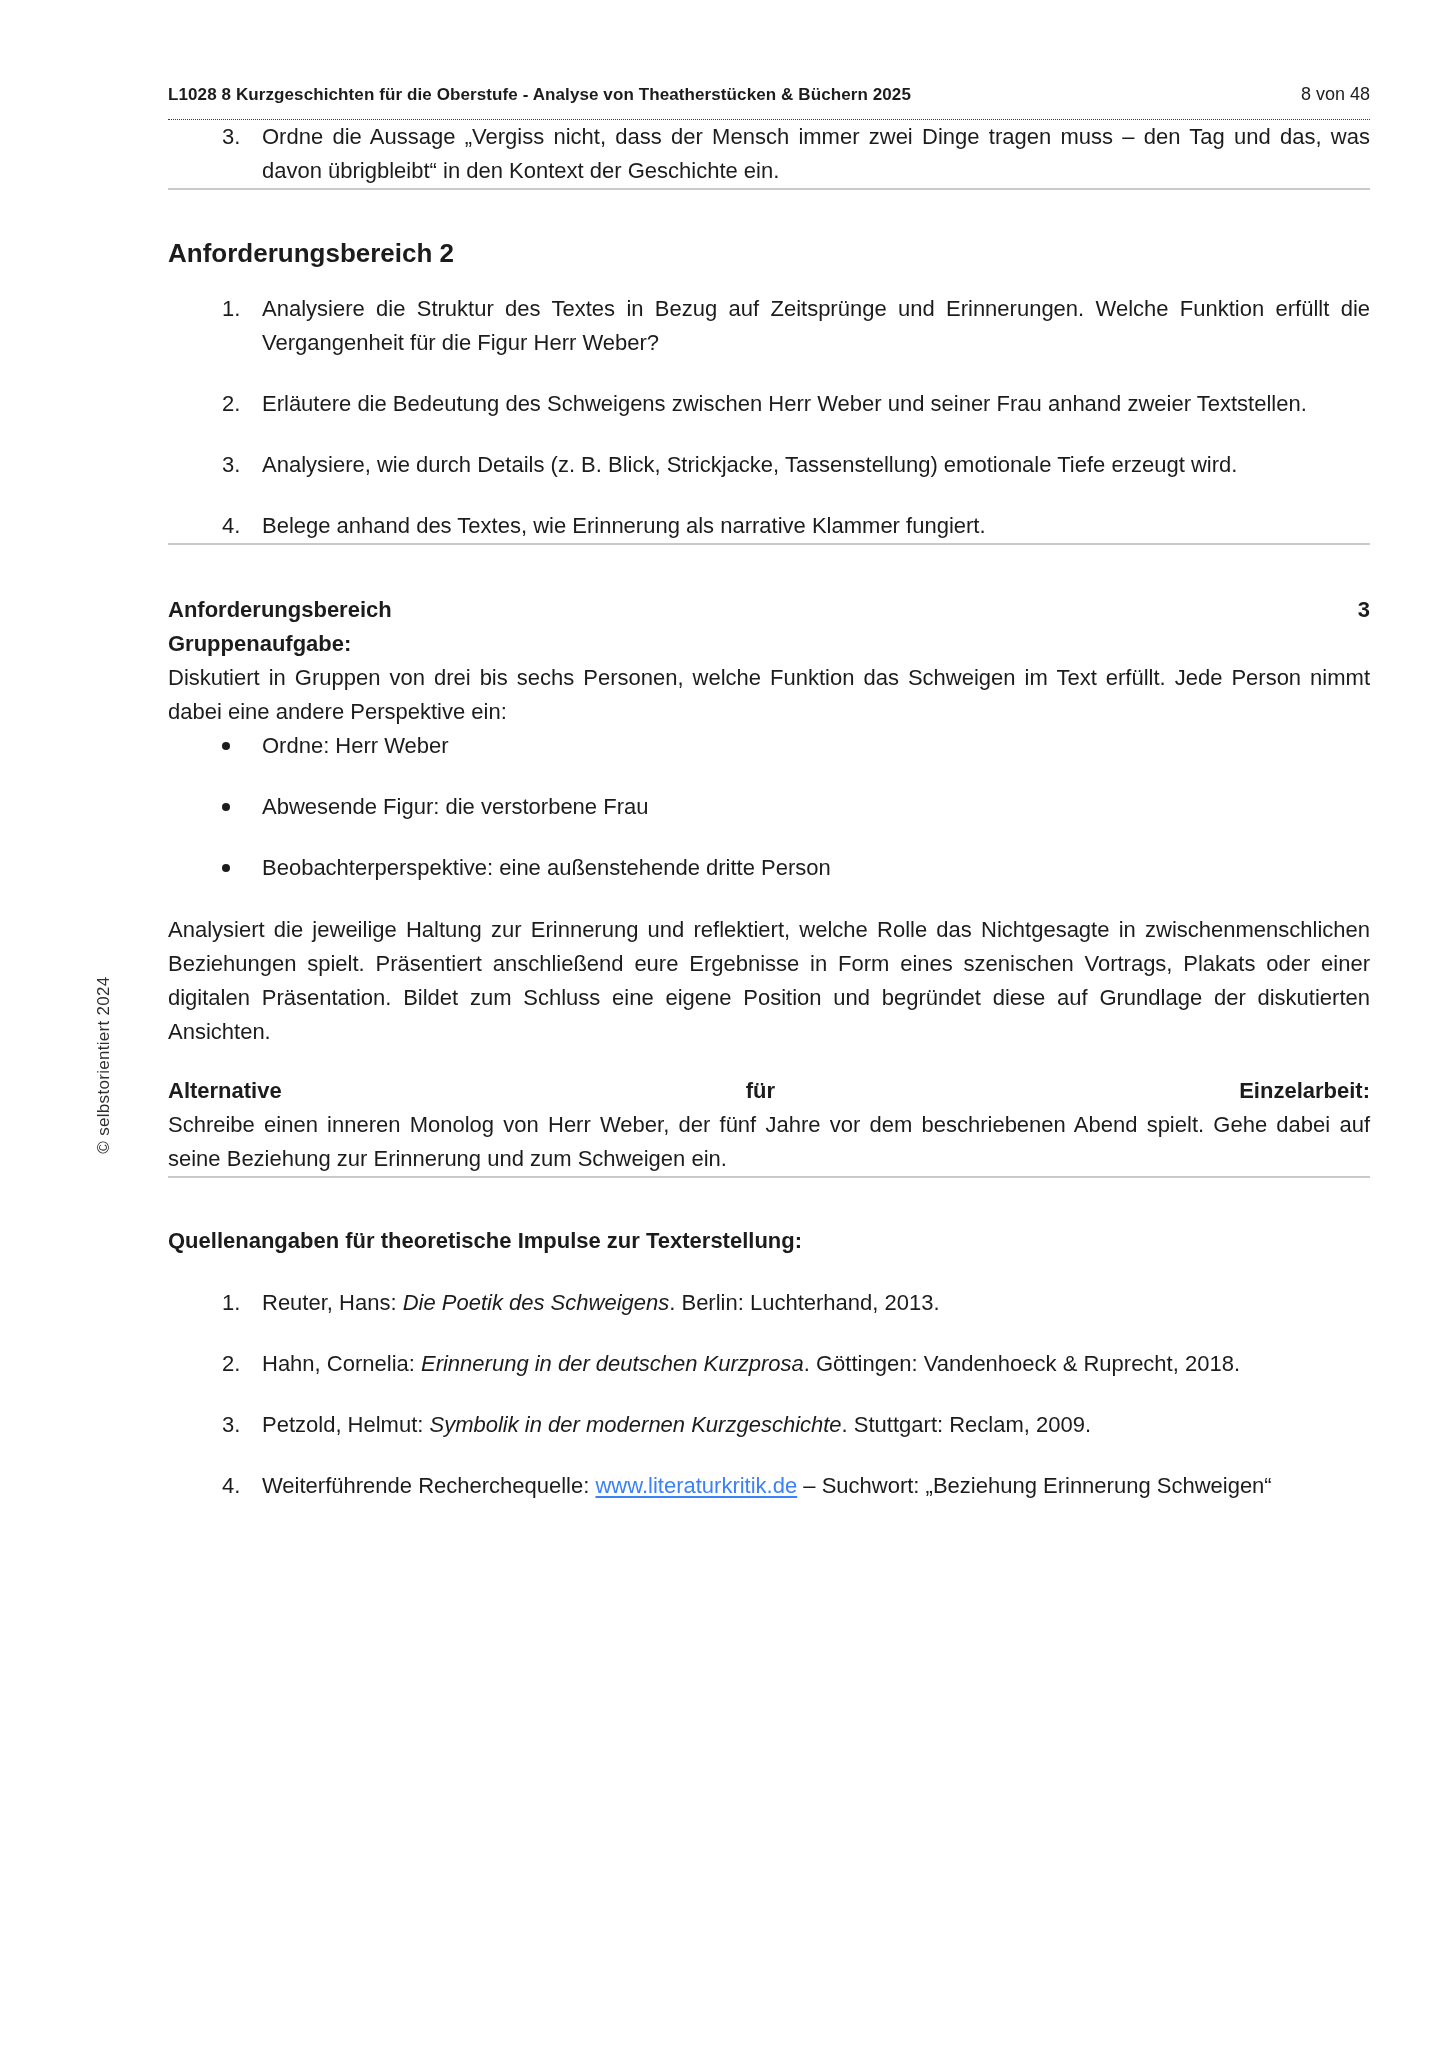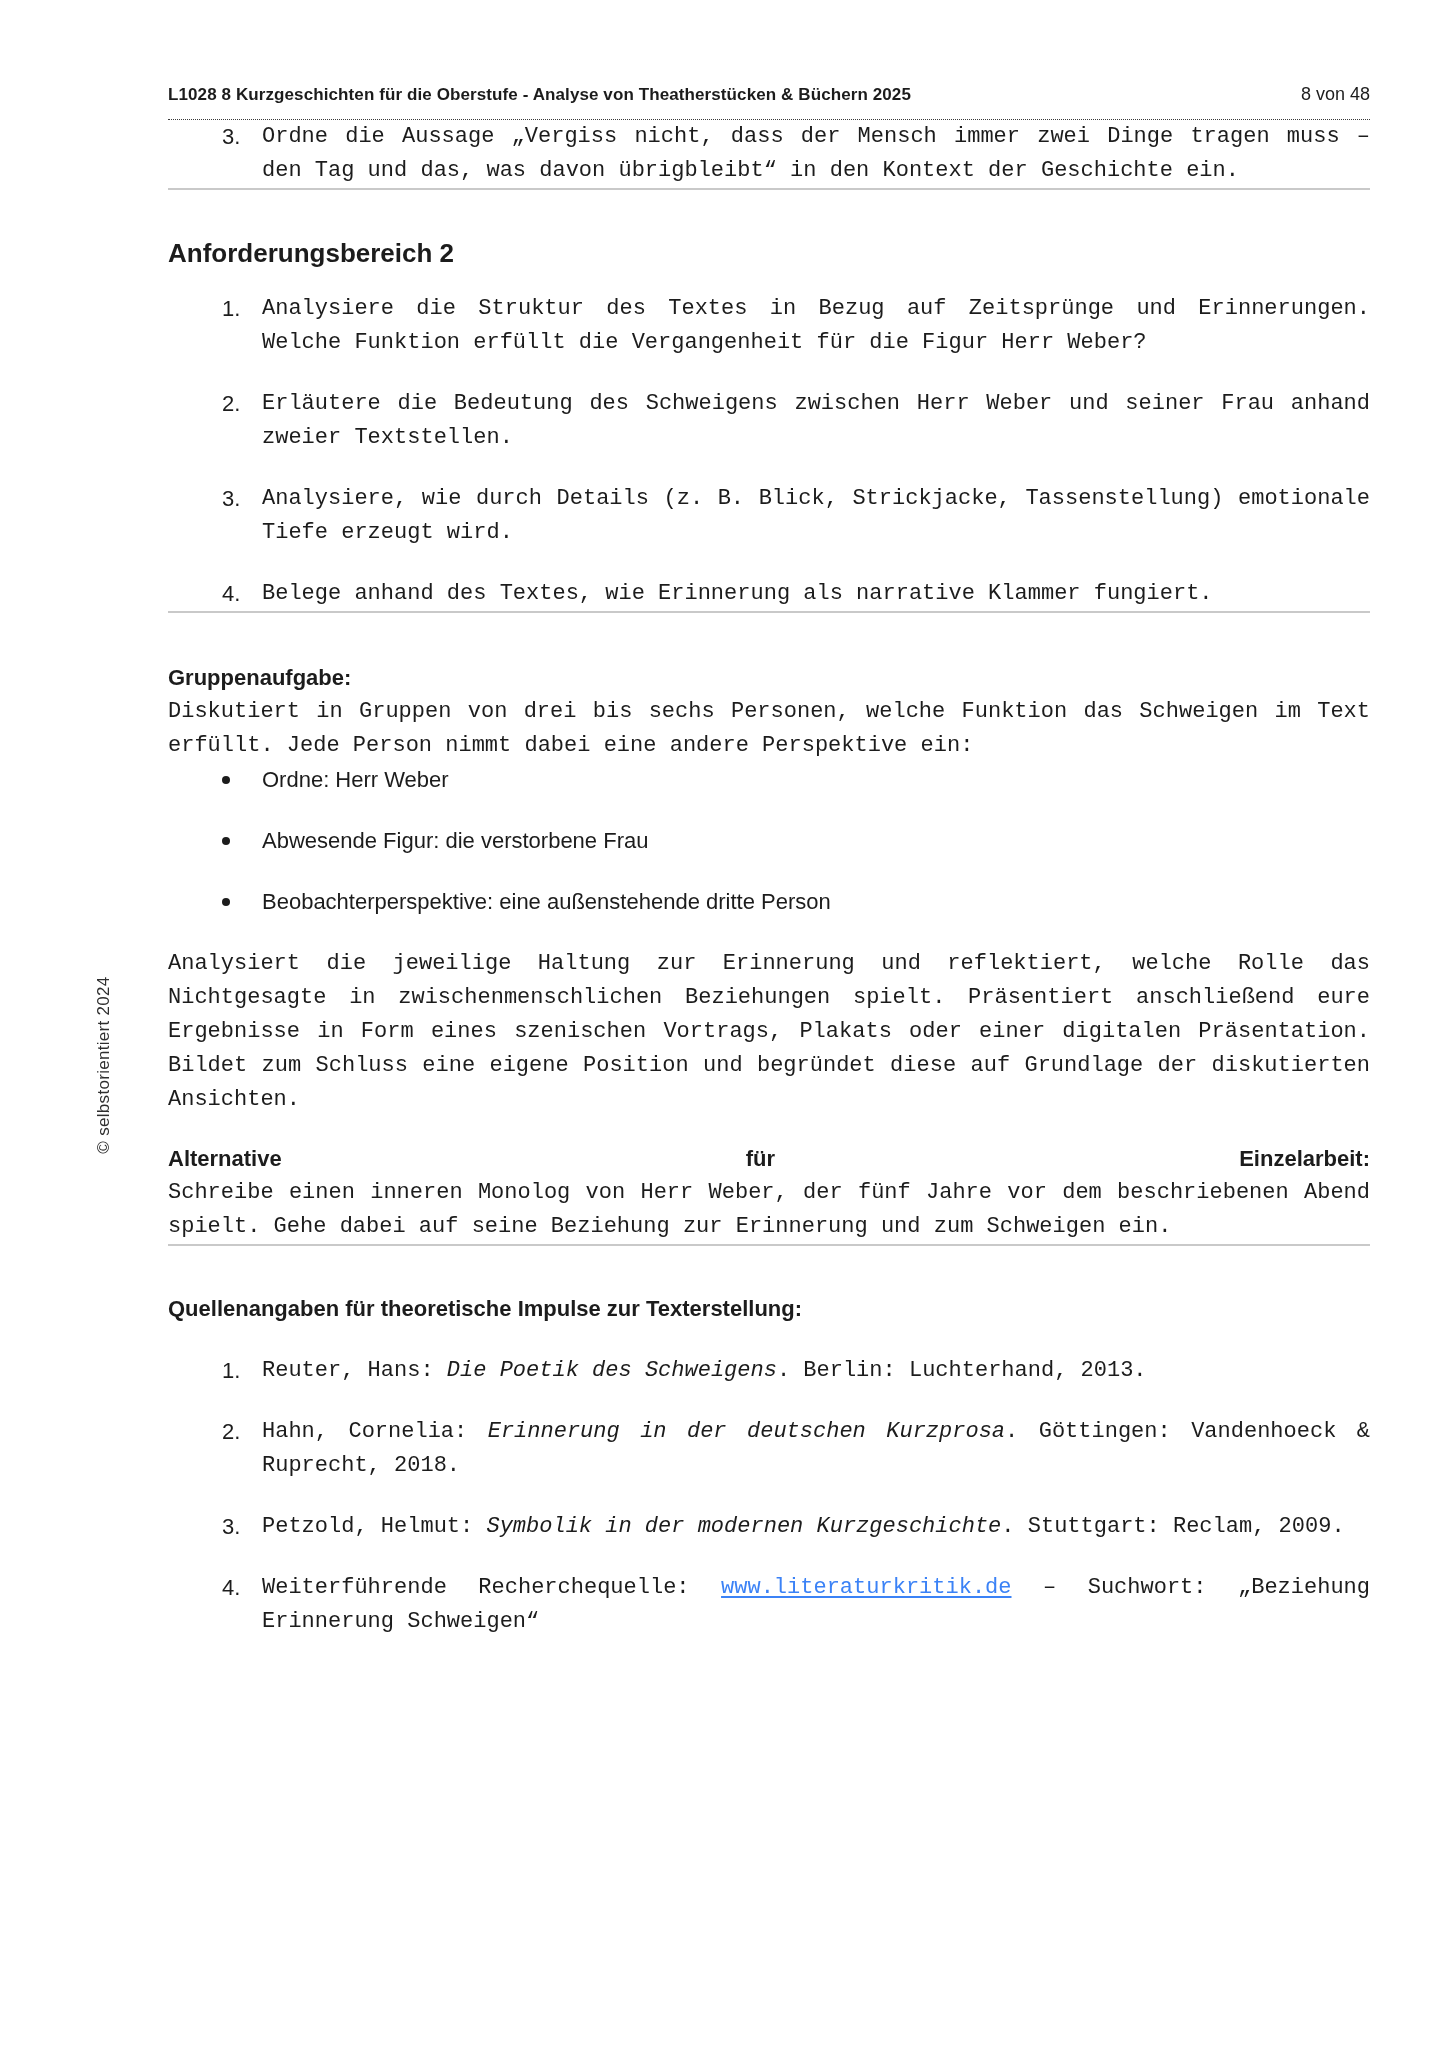--- a/index.html
+++ b/index.html
@@ -11,21 +11,21 @@
   .header {
     margin:0 78px 0 168px; padding-top:84px; padding-bottom:14px;
     border-bottom:1px dotted #3a3a3a;
     display:flex; justify-content:space-between; align-items:flex-end;
   }
   .header .title { font-size:17px; font-weight:600; letter-spacing:0.1px; }
   .header .pagenum { font-size:18px; font-weight:400; }
 
   main { margin:0 78px 0 168px; font-size:22px; line-height:34px; hyphens:none; }
 
-  .just { text-align:justify;font-family:Liberation Mono, monospace; }
+  .just { text-align:justify; }
   .bold { font-weight:700; }
   .italic { font-style:italic; }
   .link { color:#3b82f6; text-decoration:underline; text-underline-offset:3px; cursor:pointer; }
 
   ol.numlist, ul.bullist { list-style:none; margin:0; padding:0 0 0 54px; }
   ol.numlist li, ul.bullist li { display:flex; align-items:flex-start; margin-bottom:27px; }
   ol.numlist li:last-child, ul.bullist li:last-child { margin-bottom:0; }
   .num { flex:0 0 40px; }
   .txt { flex:1 1 auto; min-width:0; }
   .dot { flex:0 0 8px; width:8px; height:8px; border-radius:50%; background:#1c1c1c; margin:13px 32px 0 0; }
@@ -93,20 +93,24 @@
       </li>
       <li>
         <span class="num">4.</span>
         <span class="txt just">Belege anhand des Textes, wie Erinnerung als narrative Klammer fungiert.</span>
       </li>
     </ol>
 
     <hr class="rule rule-2">
 
     <div class="block-3">
+      <div class="spread bold">
+        <span>Anforderungsbereich</span>
+        <span>3</span>
+      </div>
       <div class="bold">Gruppenaufgabe:</div>
       <p class="intro-p just">Diskutiert in Gruppen von drei bis sechs Personen, welche Funktion das Schweigen im Text erfüllt. Jede Person nimmt dabei eine andere Perspektive ein:</p>
     </div>
 
     <ul class="bullist bullets">
       <li>
         <span class="dot"></span>
         <span class="txt">Ordne: Herr Weber</span>
       </li>
       <li>

